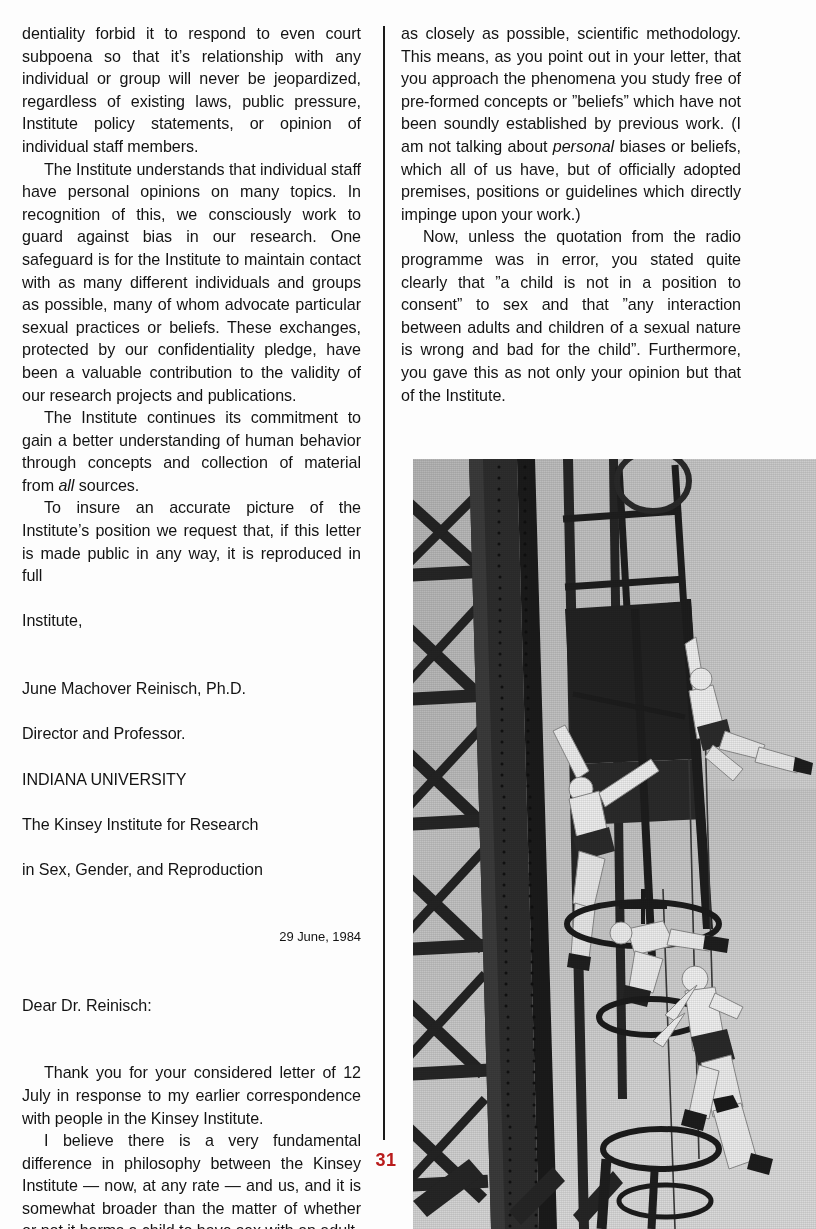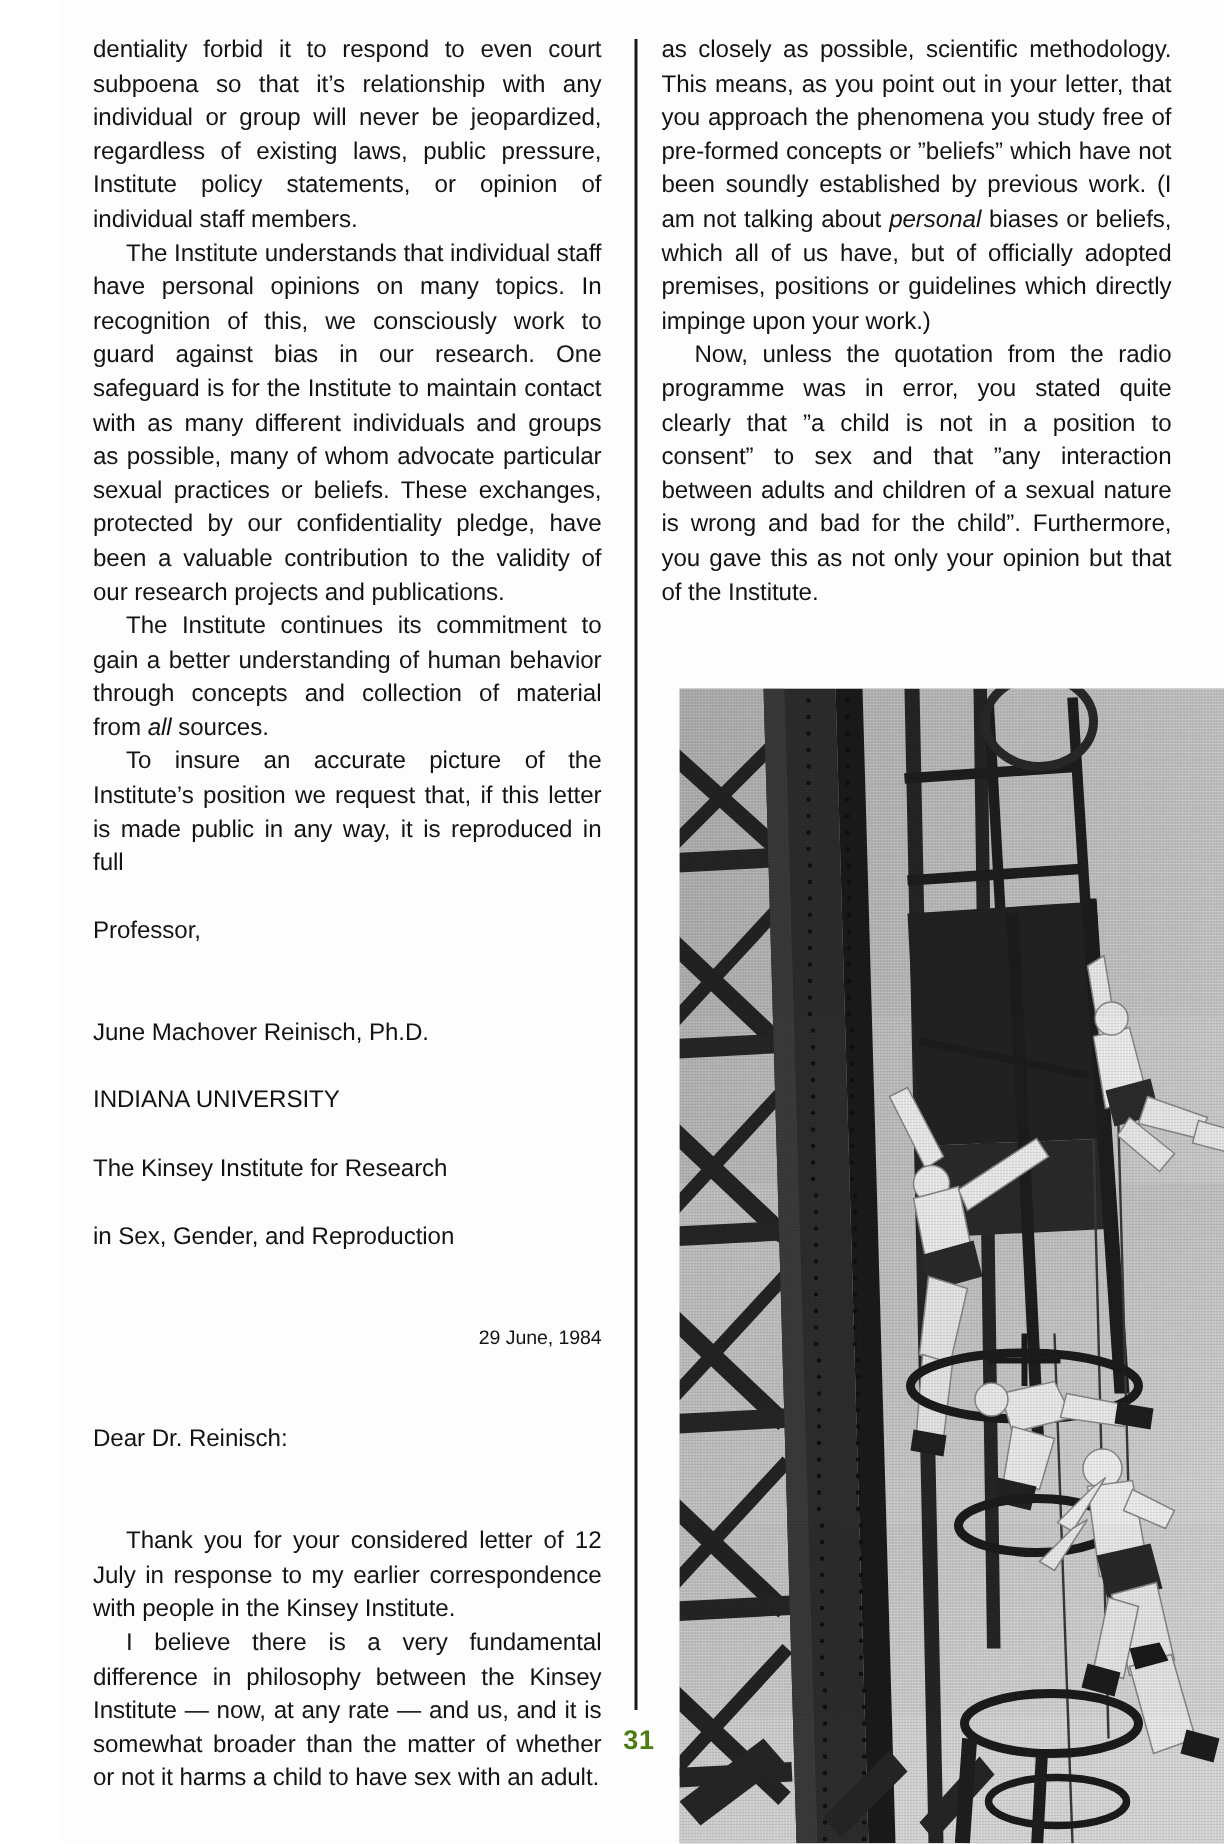--- a/index.html
+++ b/index.html
@@ -15,21 +15,20 @@
     font-family: "Liberation Sans", sans-serif;
     color: #111111;
     -webkit-font-smoothing: none;
   }
 
   
   .page {
     position: absolute;
     inset: 0;
     background: #fdfdfd;
-    margin-left: 40px;
   }
 
   .col {
     position: absolute;
     font-size: 16.1px;
     line-height: 22.6px;
     text-align: justify;
     text-justify: inter-word;
     color: #131313;
     letter-spacing: -0.05px;
@@ -97,21 +96,21 @@
   
   .folio {
     position: absolute;
     left: 365px;
     top: 1150px;
     width: 42px;
     text-align: center;
     font-size: 18px;
     font-weight: bold;
     letter-spacing: 0.5px;
-    color: #4d7c0f;
+    color: #b91c1c;
   }
 
   
   .photo {
     position: absolute;
     left: 413px;
     top: 459px;
     width: 403px;
     height: 770px;
     overflow: hidden;
@@ -143,25 +142,26 @@
     <p class="nojust">dentiality forbid it to respond to even court subpoena so that it’s relationship with any individual or group will never be jeopardized, regardless of existing laws, public pressure, Institute policy statements, or opinion of individual staff members.</p>
 
     <p class="indent nojust">The Institute understands that individual staff have personal opinions on many topics. In recognition of this, we consciously work to guard against bias in our research. One safeguard is for the Institute to maintain contact with as many different individuals and groups as possible, many of whom advocate particular sexual practices or beliefs. These exchanges, protected by our confidentiality pledge, have been a valuable contribution to the validity of our research projects and publications.</p>
 
     <p class="indent nojust"><span>The Institute continues its commitment to gain a better understanding of human behavior through concepts and collection of material from </span><em>all</em><span> sources.</span></p>
 
     <p class="indent nojust">To insure an accurate picture of the Institute’s position we request that, if this letter is made public in any way, it is reproduced in full</p>
 
     <div class="blank"></div>
 
-    <p class="block">Professor,</p>
+    <p class="block">Institute,</p>
 
     <div class="blank"></div>
 
     <p class="block">June Machover Reinisch, Ph.D.</p>
+    <p class="block">Director and Professor.</p>
     <p class="block">INDIANA UNIVERSITY</p>
     <p class="block">The Kinsey Institute for Research</p>
     <p class="block">in Sex, Gender, and Reproduction</p>
 
     <div class="blank"></div>
 
     <p class="date-line">29 June, 1984</p>
 
     <div class="blank"></div>
 

